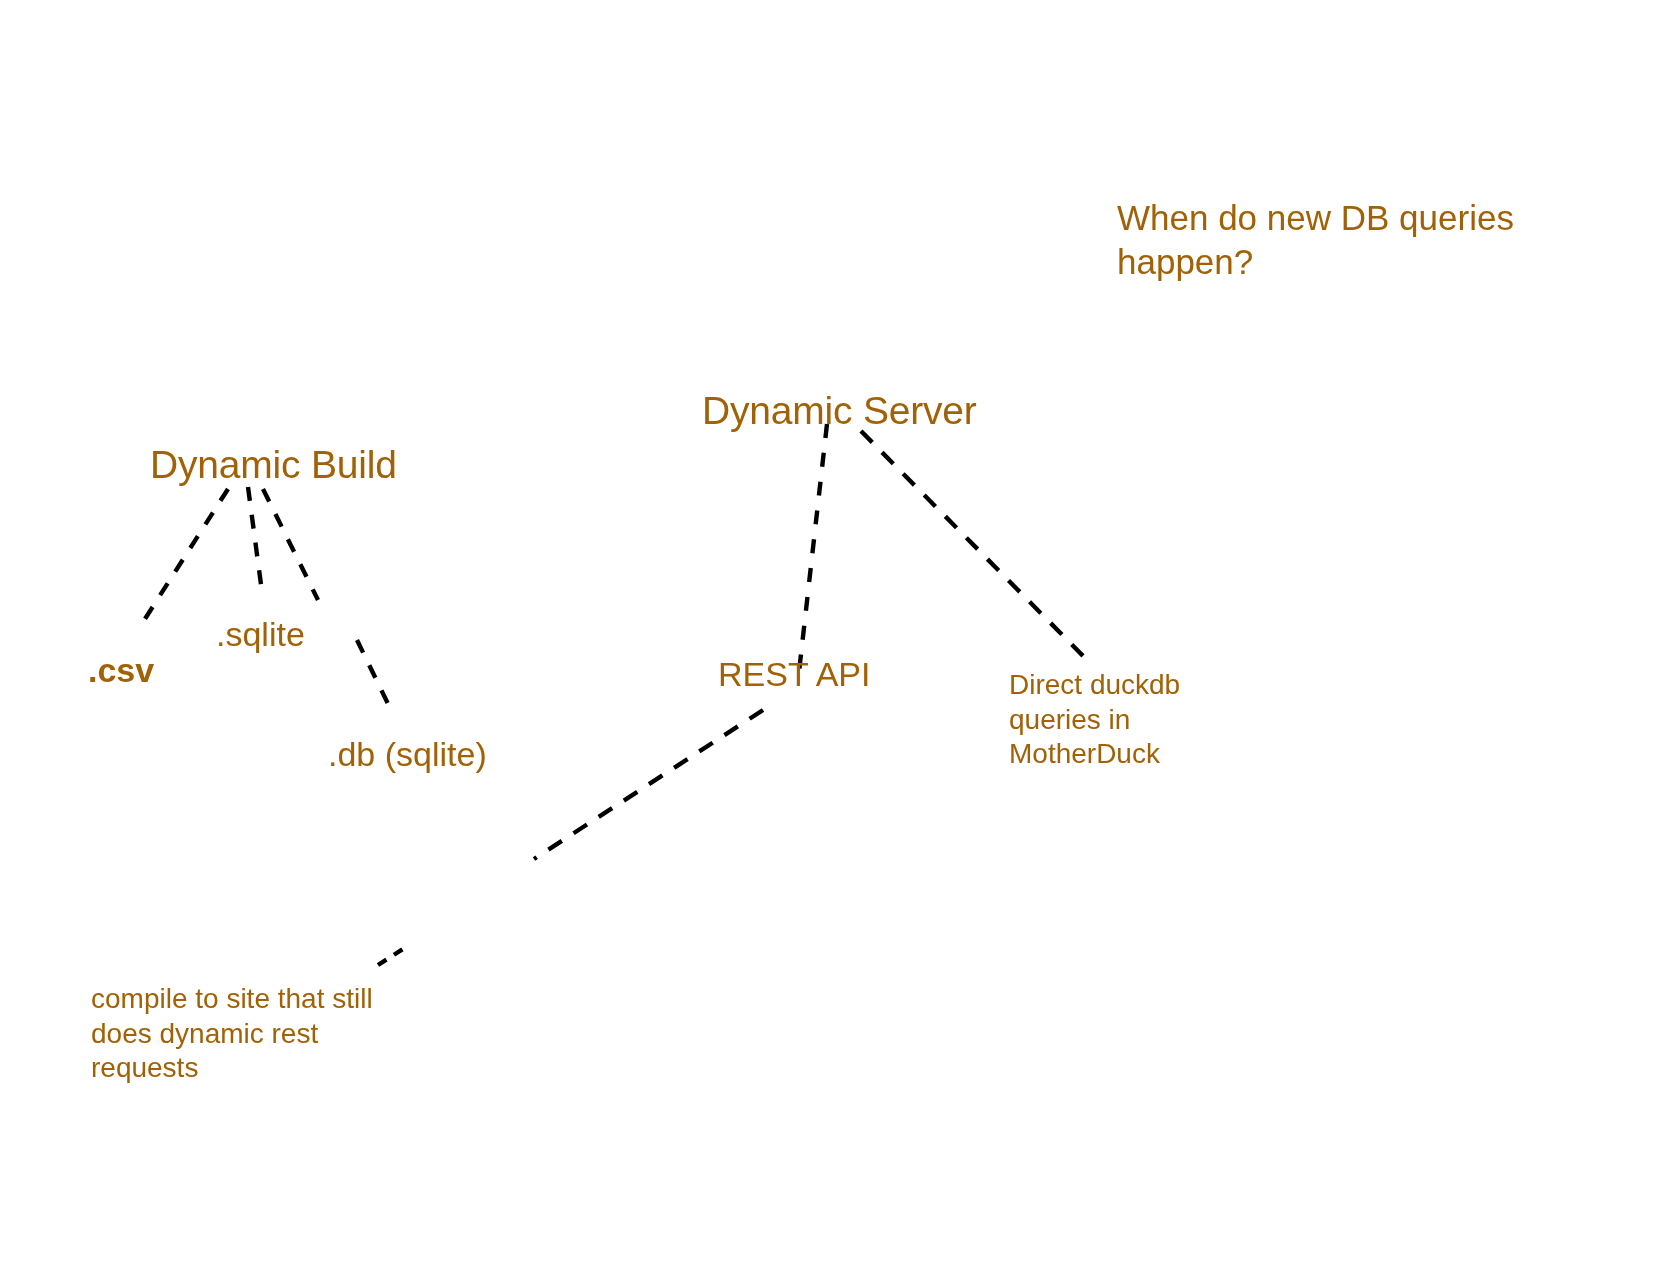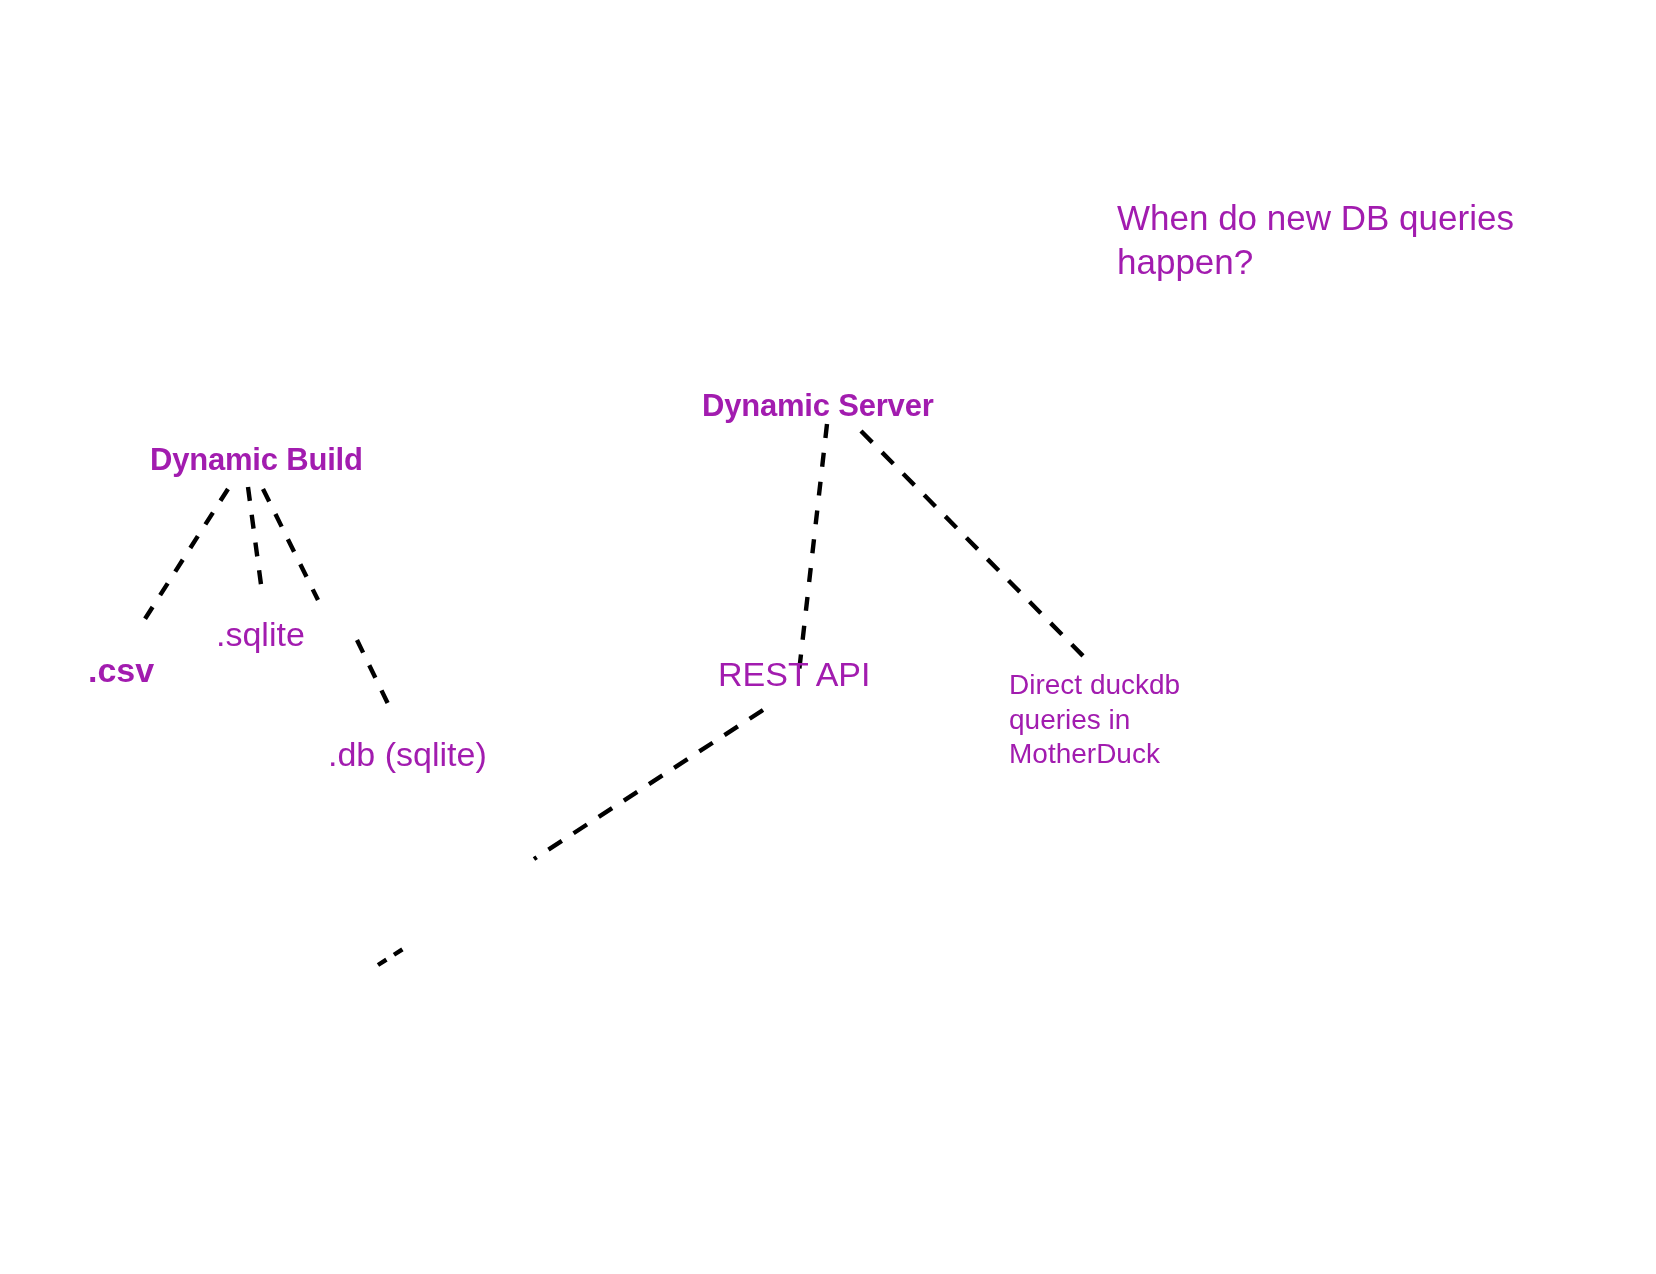--- a/index.html
+++ b/index.html
@@ -15,25 +15,25 @@
     position: relative;
     width: 1656px;
     height: 1274px;
     background: #ffffff;
     overflow: hidden;
   }
   .node {
     position: absolute;
     white-space: pre;
     line-height: 1.18;
-    color: #a21caf;
+    color: #a16207;
   }
   .heading {
-    font-weight: bold;
-    font-size: 31px;
+    font-weight: normal;
+    font-size: 39px;
     letter-spacing: -0.2px;
   }
   .label {
     font-weight: normal;
     font-size: 34px;
   }
   .note {
     font-weight: normal;
     font-size: 28px;
     line-height: 1.24;
@@ -83,18 +83,21 @@
 
   <div class="node heading" style="left:702px; top:388px;">Dynamic Server</div>
 
   <div class="node label" style="left:718px; top:654px;">REST API</div>
 
   <div class="node note" style="left:1009px; top:668px;">Direct duckdb
 queries in
 MotherDuck</div>
 
 
+  <div class="node note" style="left:91px; top:982px;">compile to site that still
+does dynamic rest
+requests</div>
 
   <div class="node question" style="left:1117px; top:196px;">When do new DB queries
 happen?</div>
 
 
 </div>
 
 </body></html>

